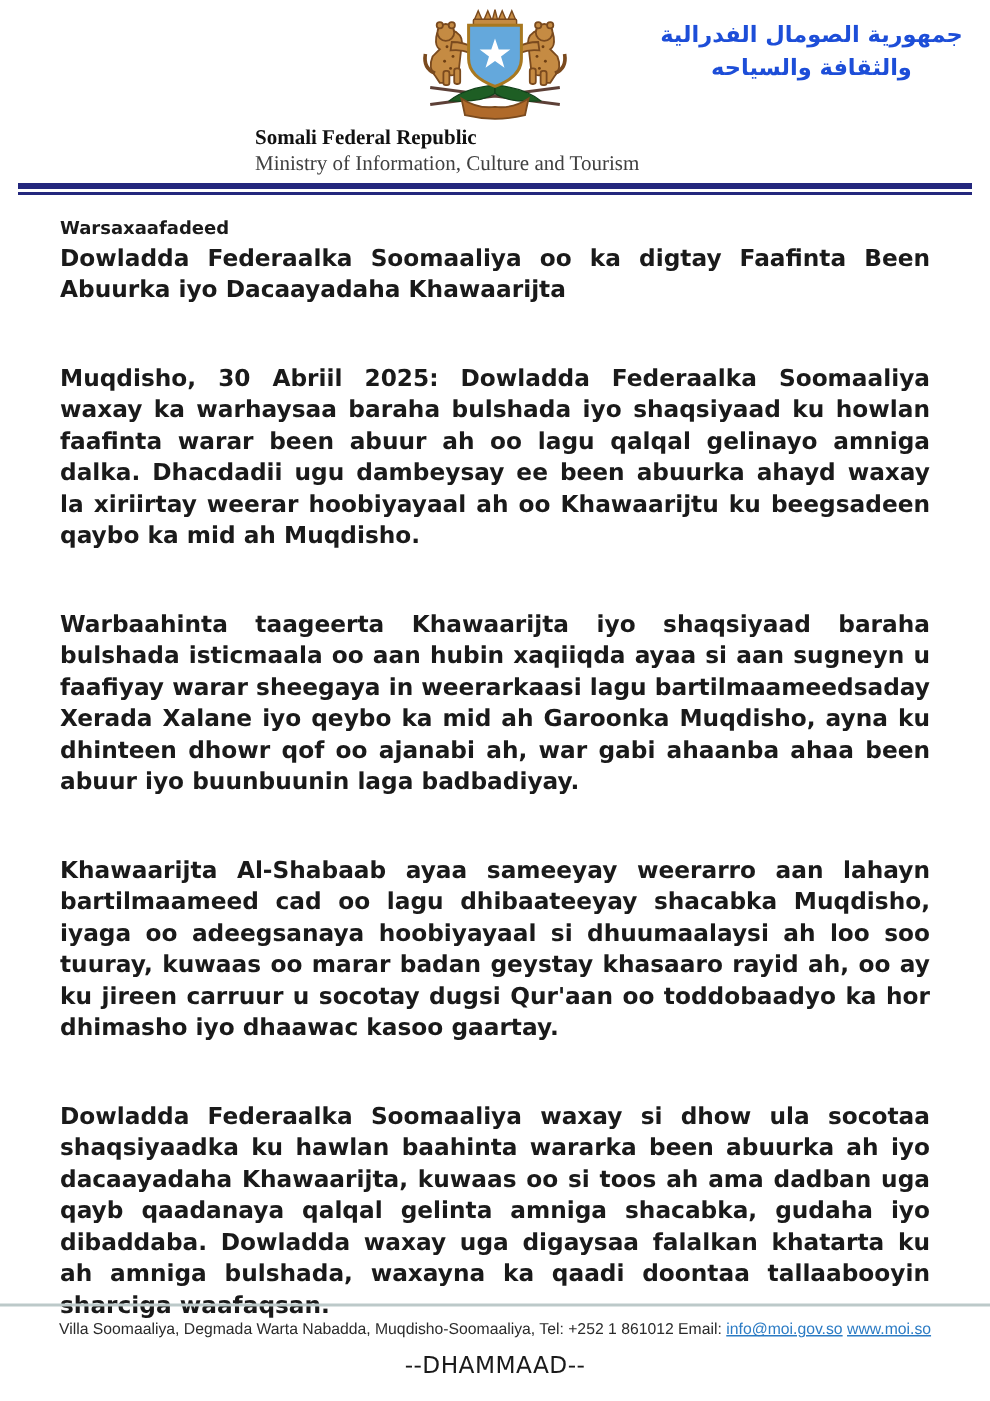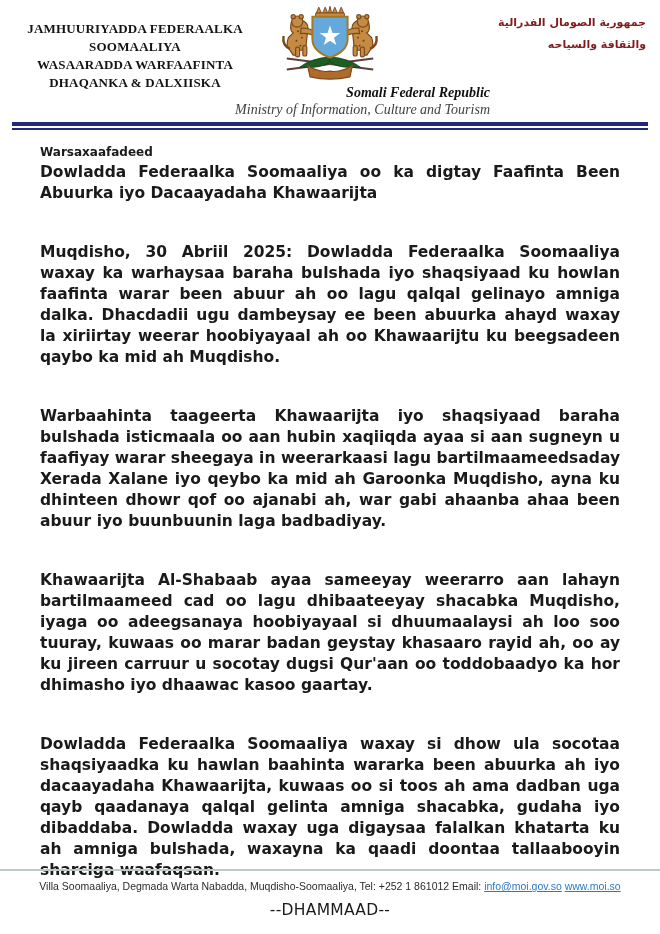--- a/index.html
+++ b/index.html
@@ -23,36 +23,36 @@
     font-family:"Liberation Serif", serif;
     font-weight:bold;
     font-size:13px;
     line-height:18px;
     color:#141414;
     letter-spacing:0.2px;
   }
 
   .header-center {
     position:absolute; left:50%; top:4px; transform:translateX(-50%);
-    text-align:right; width:320px;font-style:italic;
+    text-align:left; width:320px;
   }
   .emblem { width:112px; height:80px; display:block; margin:0 auto; }
   .center-title {
     font-family:"Liberation Serif", serif;
     font-weight:bold; font-size:14px; line-height:17px; color:#111;
   }
   .center-subtitle {
     font-family:"Liberation Serif", serif;
     font-size:14px; line-height:17px; white-space:nowrap; color:#404040;
   }
 
   .header-right {
     position:absolute; right:14px; top:12px; width:210px;
-    direction:rtl;
-    font-size:11px; line-height:22px; font-weight:bold; color:#7f1d1d;
+    text-align:center; direction:rtl;
+    font-size:15px; line-height:22px; font-weight:bold; color:#1d4ed8;
   }
 
   
   .rule {
     margin:0 12px;
     height:2px;
     border-top:4px solid #23277d;
     border-bottom:2px solid #23277d;
     background:#fff;
   }
@@ -99,26 +99,20 @@
     cursor:pointer;
   }
 </style>
 </head>
 <body>
 
 <div class="page">
 
   <div class="header">
 
-    <div class="header-left">
-      <div>JAMHUURIYADDA FEDERAALKA</div>
-      <div>SOOMAALIYA</div>
-      <div>WASAARADDA WARFAAFINTA</div>
-      <div>DHAQANKA &amp; DALXIISKA</div>
-    </div>
 
     <div class="header-center">
 
       <svg class="emblem" viewBox="0 0 140 100" aria-hidden="true">
 
         <g stroke="#7a4a1e" stroke-width="1.5" fill="#c58b43">
           <path d="M18,42 Q14,52 20,58 L24,64 L30,64 L29,57 Q38,60 40,52 L42,34 Q44,26 38,22 L30,18 Q22,18 21,26 Q20,34 24,36 Z"></path>
           <circle cx="29" cy="22" r="7"></circle>
           <circle cx="24" cy="16" r="2.6"></circle>
           <circle cx="34" cy="16" r="2.6"></circle>

